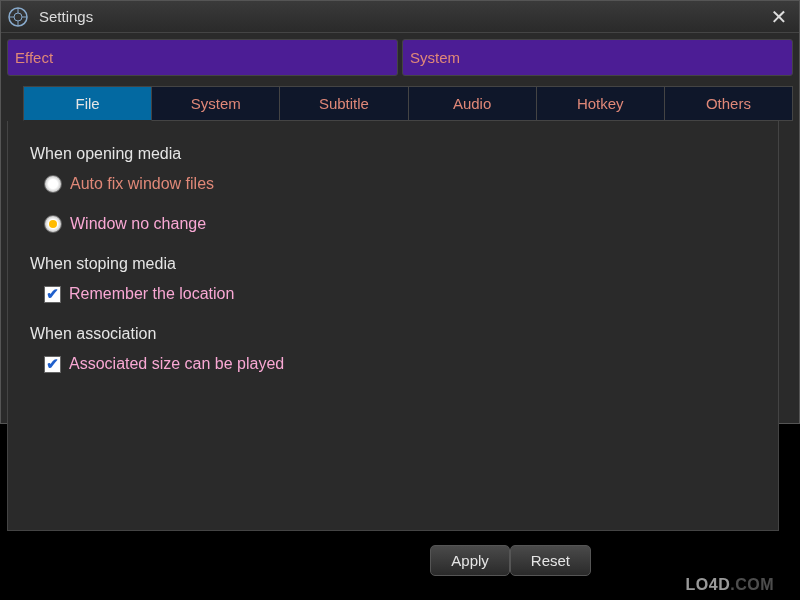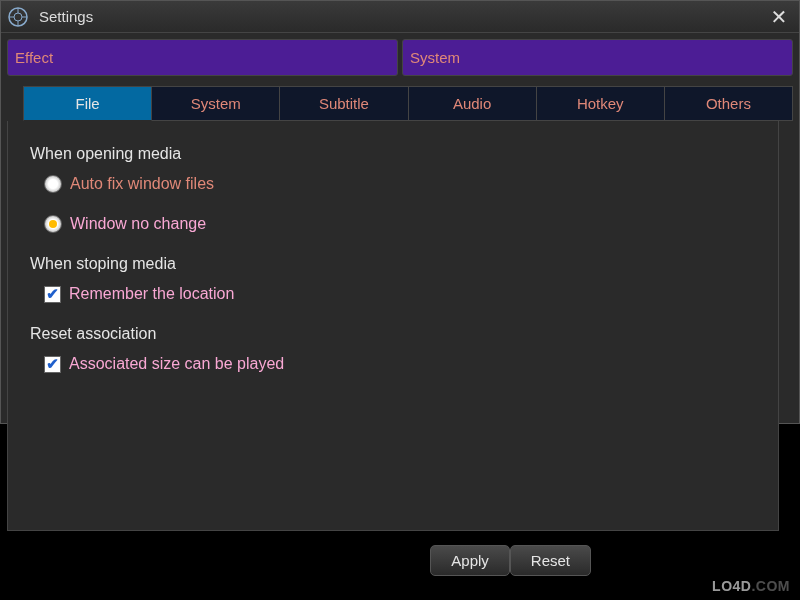--- a/index.html
+++ b/index.html
@@ -166,24 +166,24 @@
       background: linear-gradient(to bottom, #4a4a4a, #2a2a2a);
       border: 1px solid #555;
       border-radius: 5px;
       color: #e5e5e5;
       padding: 6px 20px;
       font-size: 15px;
       cursor: pointer;
     }
     .watermark {
       position: absolute;
-      right: 10px;
+      right: 26px;
       bottom: 6px;
       color: rgba(255,255,255,0.6);
-      font-size: 14px;
+      font-size: 16px;
       font-weight: bold;
       letter-spacing: 0.5px;
     }
     .watermark .dim {
       color: rgba(255,255,255,0.3);
     }
   </style>
 </head>
 <body>
 
@@ -224,21 +224,21 @@
       <span class="radio selected"></span>
       <span class="option-label">Window no change</span>
     </div>
 
     <div class="section-heading">When stoping media</div>
     <div class="option-row">
       <span class="checkbox">✔</span>
       <span class="option-label">Remember the location</span>
     </div>
 
-    <div class="section-heading">Reset association</div>
+    <div class="section-heading">When association</div>
     <div class="option-row">
       <span class="checkbox">✔</span>
       <span class="option-label">Associated size can be played</span>
     </div>
   </div>
 
   <div class="button-row">
     <div class="button-row-inner-left">
       <button class="btn">Apply</button>
     </div>

